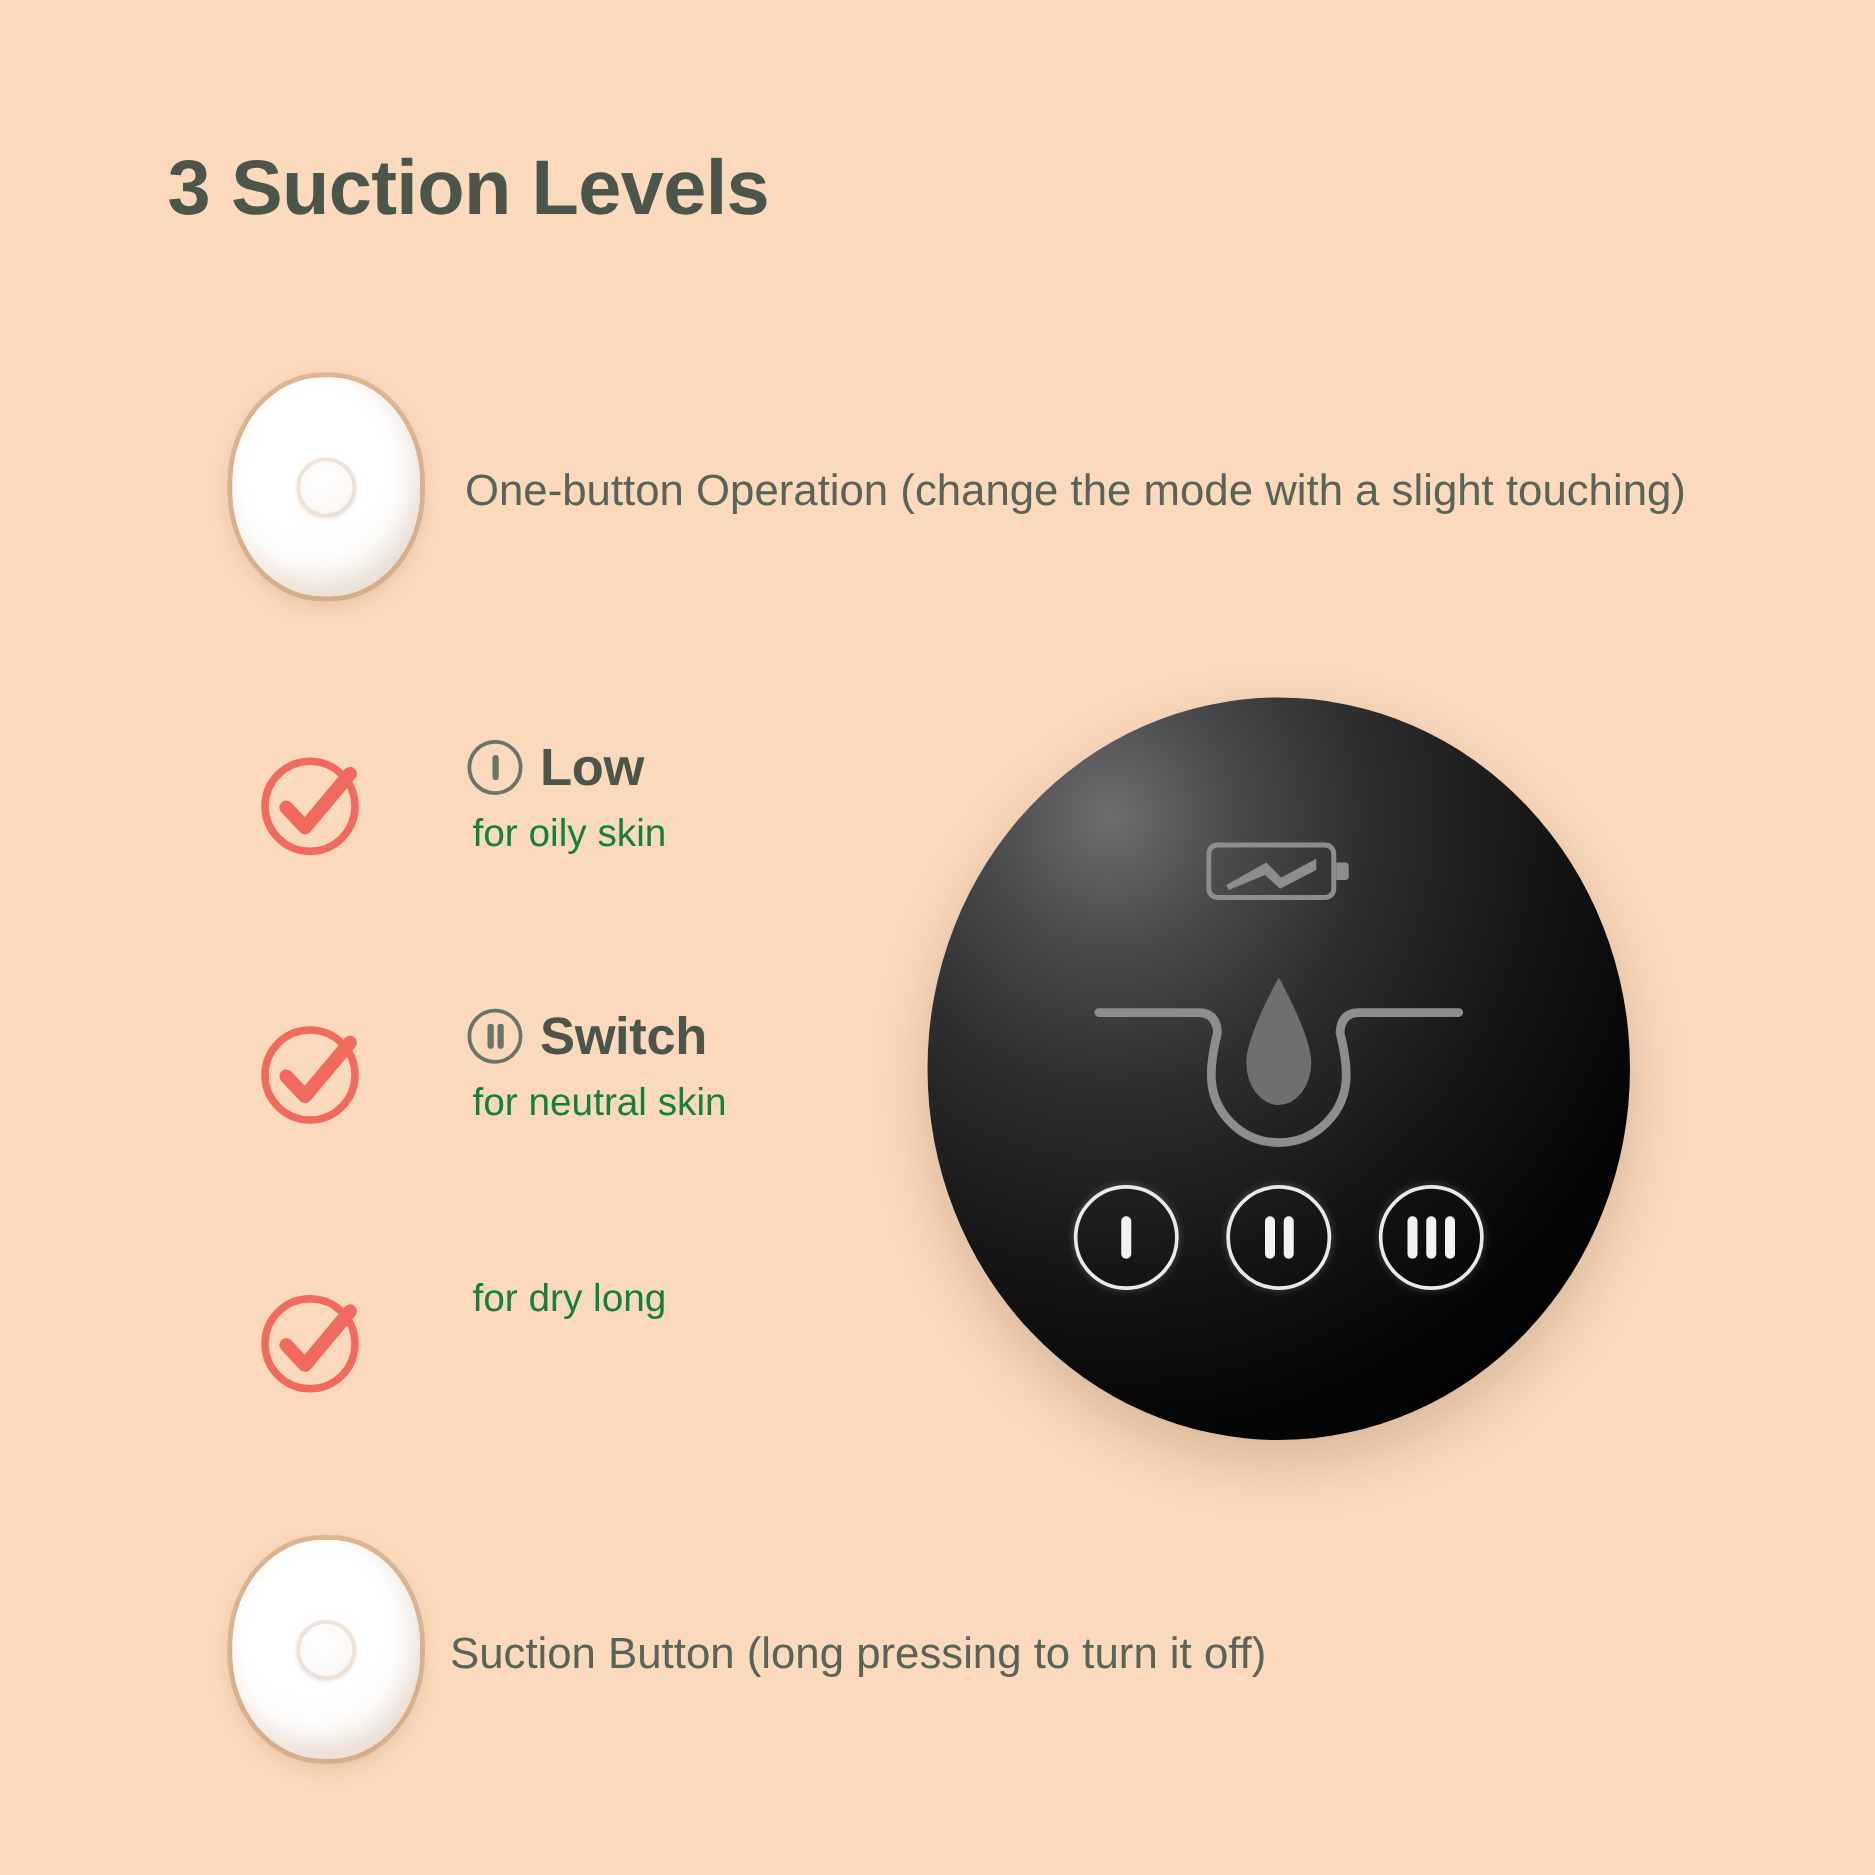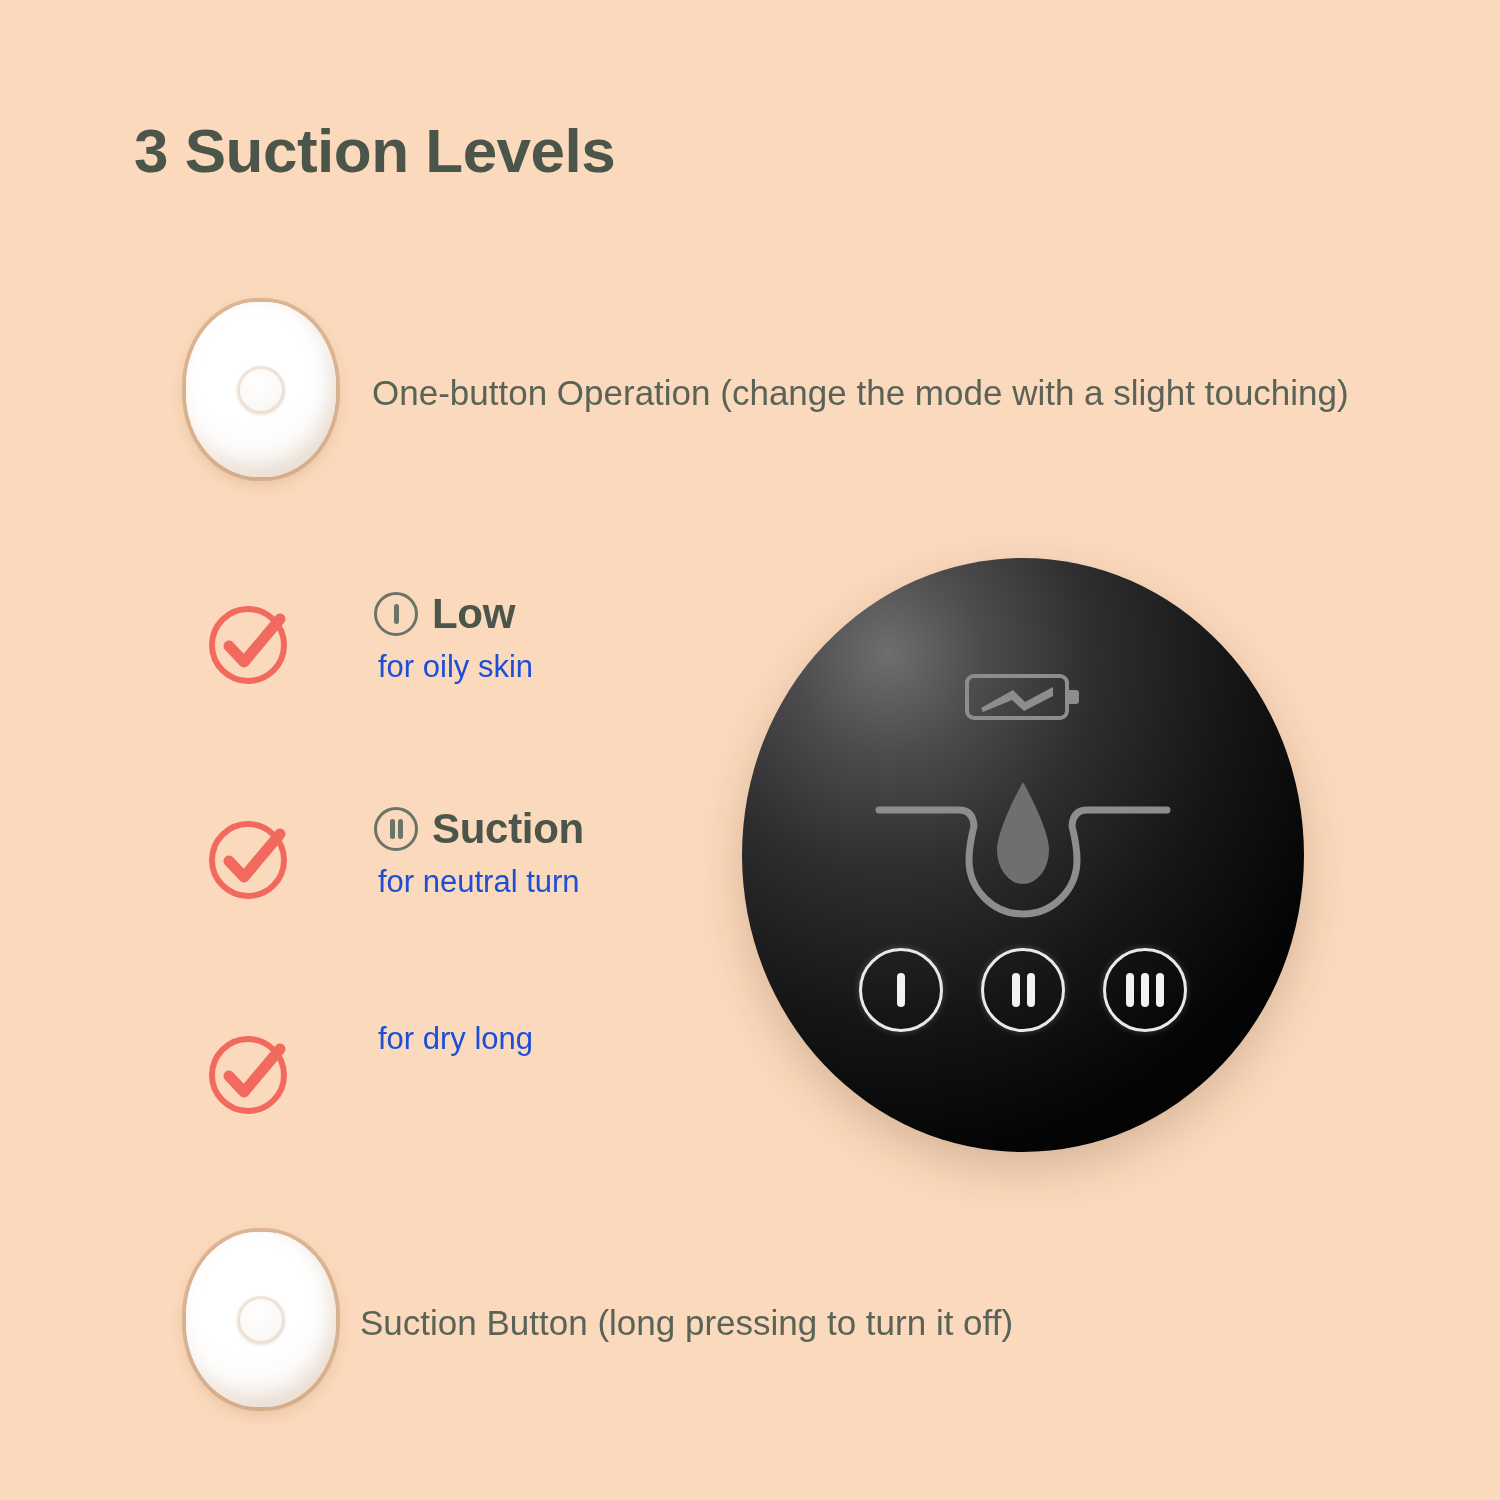--- a/index.html
+++ b/index.html
@@ -124,23 +124,24 @@
     color:#4B5549;
     letter-spacing:-0.3px;
     white-space:nowrap;
     line-height:1;
   }
 
   .level-sub {
     margin-top:5px;
     margin-left:4px;
     font-size:31px;
-    color:#1d4ed8;
+    color:#15803d;
     white-space:nowrap;
     line-height:1.2;
+    text-align:right;
   }
 
   
   .device {
     position:absolute;
     left:742px; top:558px;
     width:562px; height:594px;
     border-radius:50%;
     background:
       radial-gradient(ellipse 105% 105% at 26% 16%,
@@ -223,23 +224,23 @@
     <svg class="check-icon" viewBox="0 0 88 88">
       <circle cx="42" cy="46" r="36" fill="none" stroke="#F2695E" stroke-width="6"></circle>
       <path d="M23 47 L38 63 L74 20" fill="none" stroke="#F2695E" stroke-width="11" stroke-linecap="round" stroke-linejoin="round"></path>
     </svg>
     <div class="level-text-block">
       <div class="level-heading">
         <div class="numeral-badge">
           <span class="bar"></span>
             <span class="bar"></span>
         </div>
-        <span class="level-name">Suction</span>
-      </div>
-      <div class="level-sub">for neutral turn</div>
+        <span class="level-name">Switch</span>
+      </div>
+      <div class="level-sub">for neutral skin</div>
     </div>
   </div>
 
   <div class="level-row" id="level-row-2">
     <svg class="check-icon" viewBox="0 0 88 88">
       <circle cx="42" cy="46" r="36" fill="none" stroke="#F2695E" stroke-width="6"></circle>
       <path d="M23 47 L38 63 L74 20" fill="none" stroke="#F2695E" stroke-width="11" stroke-linecap="round" stroke-linejoin="round"></path>
     </svg>
     <div class="level-text-block">
       <div class="level-sub">for dry long</div>

